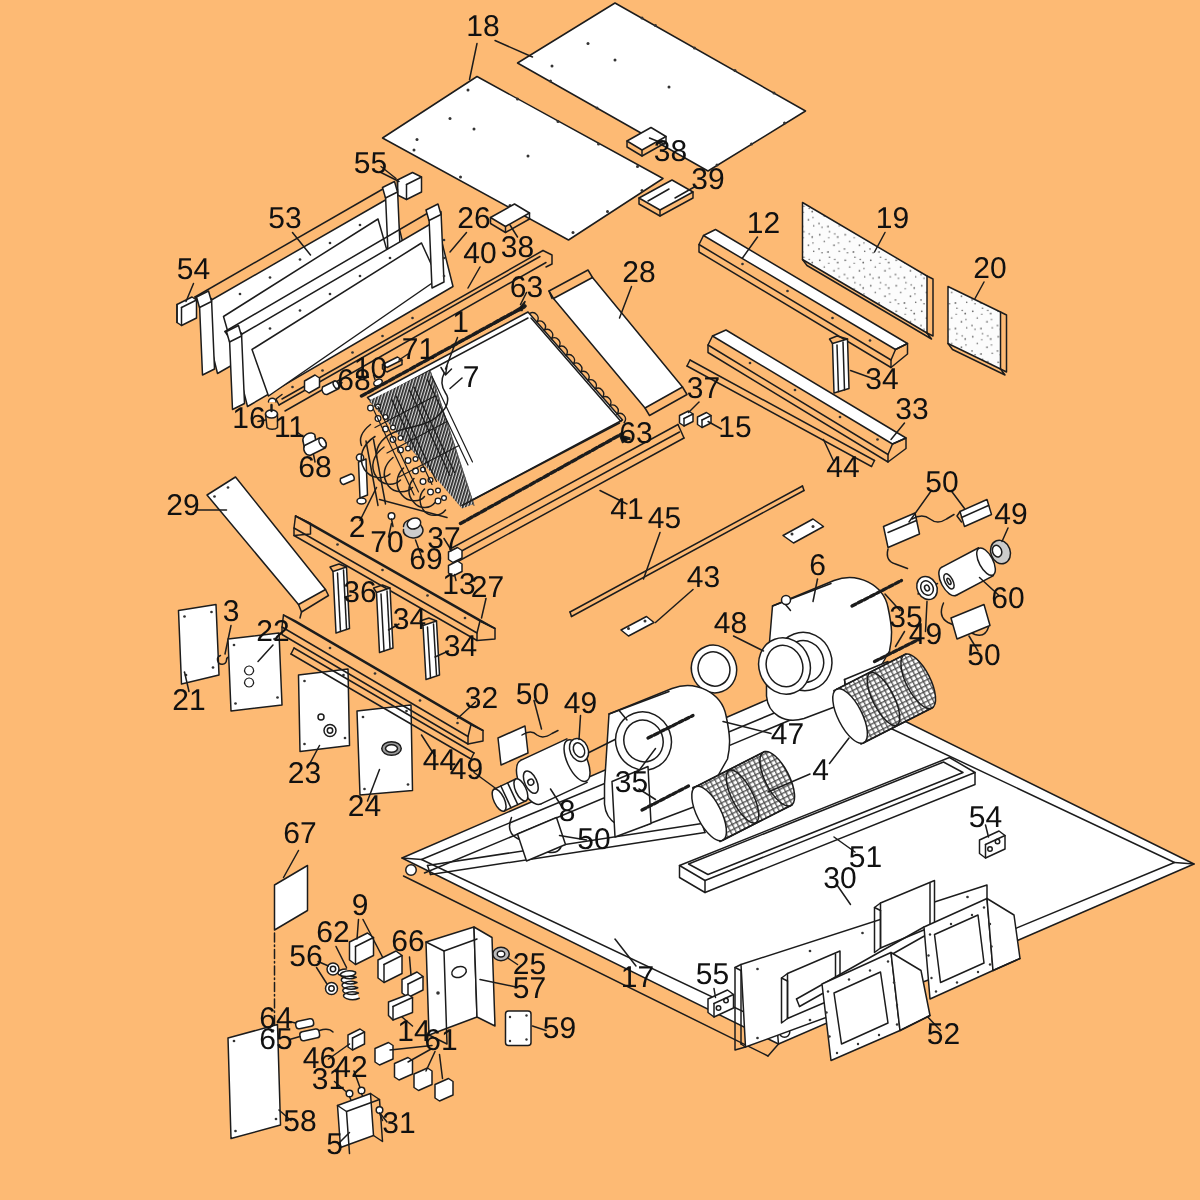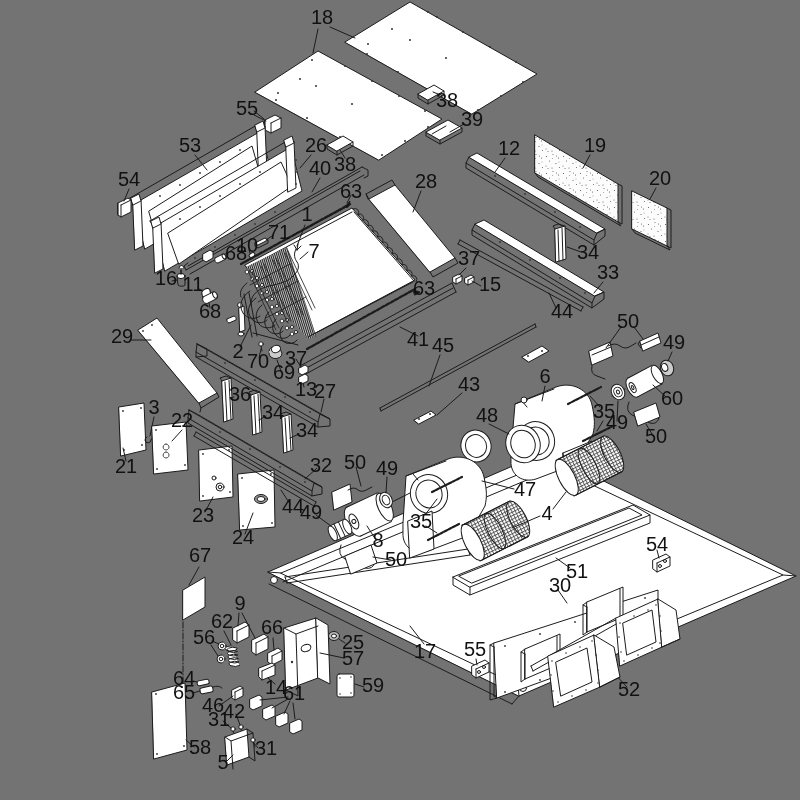--- a/index.html
+++ b/index.html
@@ -1,16 +1,16 @@
 <!DOCTYPE html>
 <html><head>
 <meta charset="utf-8">
 <style>
 html,body{margin:0;padding:0;background:#ffffff;}
-#wrap{width:800px;height:800px;position:relative;background:#737373;}
+#wrap{width:800px;height:800px;position:relative;background:#fdba74;}
 text{font-family:"Liberation Sans",sans-serif;font-size:20px;fill:#111;}
 </style>
 </head>
 <body>
 <div id="wrap">
 <svg width="800" height="800" viewBox="0 0 800 800">
 <defs>
 <pattern id="fins" width="1.9" height="4" patternUnits="userSpaceOnUse" patternTransform="rotate(17)">
   <rect width="1.9" height="4" fill="#d8d8d8"></rect>
   <line x1="0.55" y1="0" x2="0.55" y2="4" stroke="#1f1f1f" stroke-width="1.05"></line>

